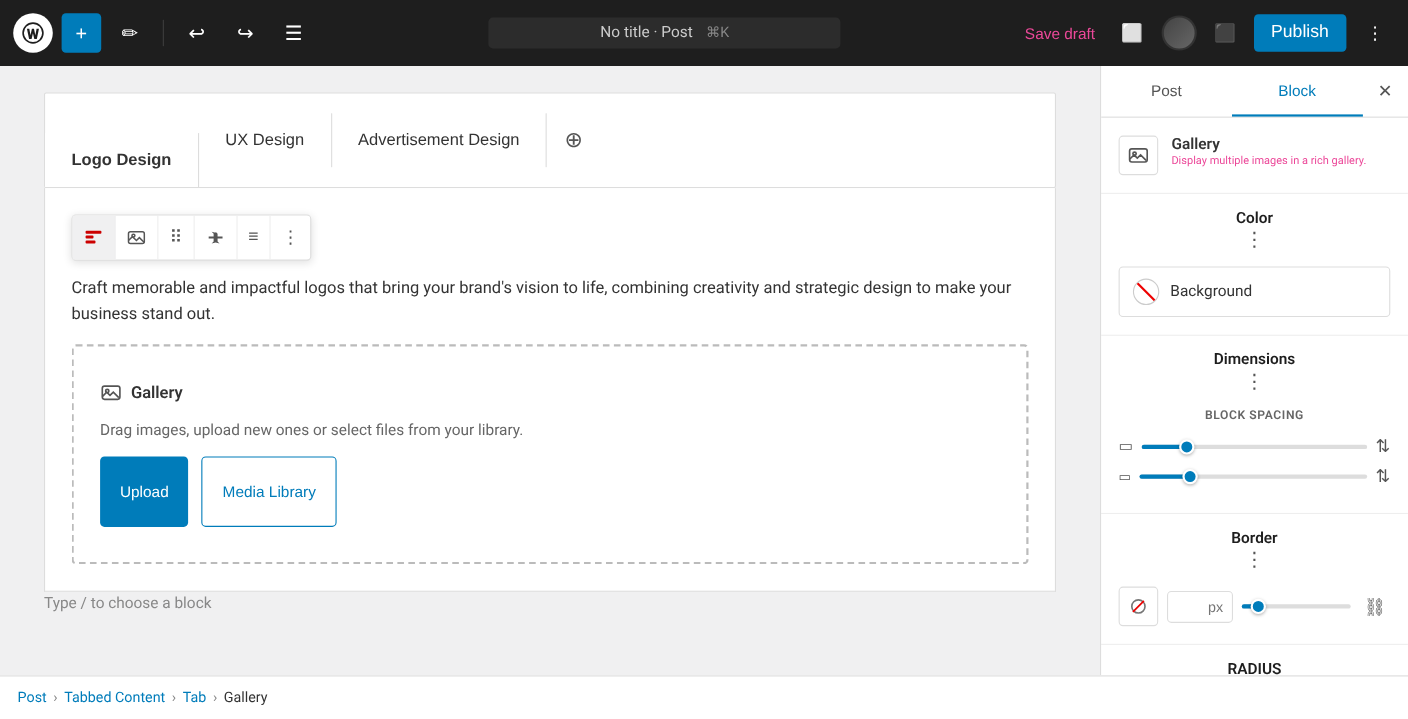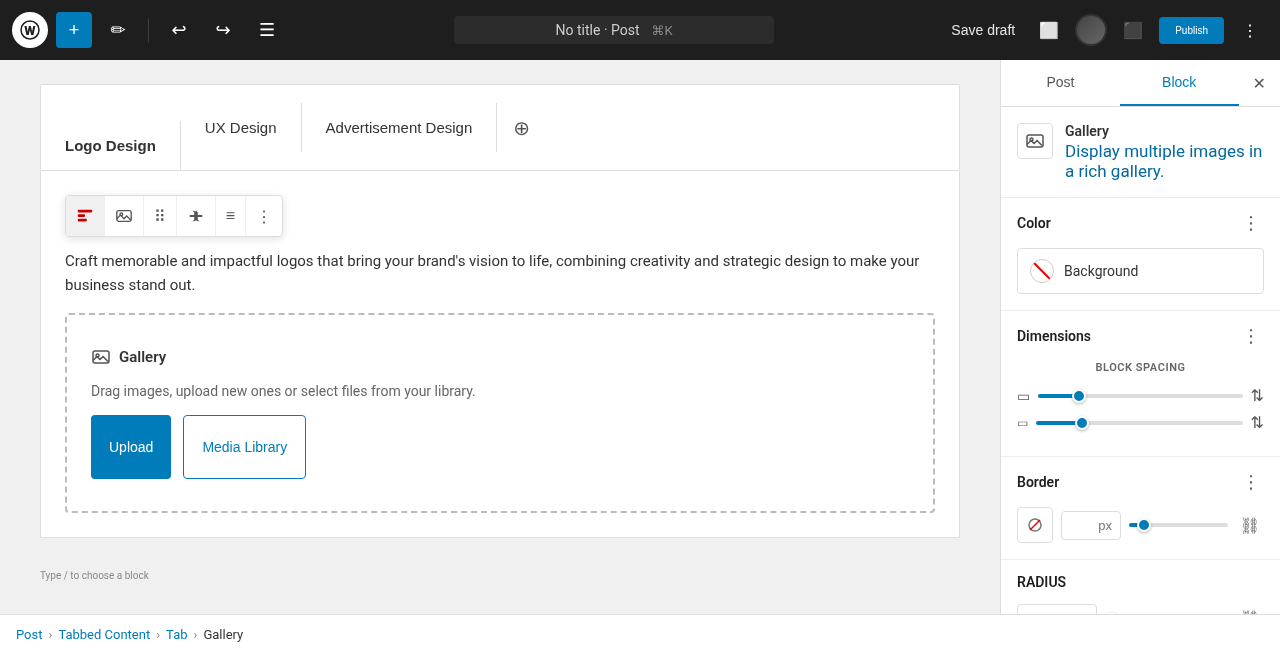--- a/index.html
+++ b/index.html
@@ -26,31 +26,31 @@
     .toolbar-separator { width: 1px; height: 24px; background: #3c3c3c; margin: 0 4px; }
     .toolbar-center { flex: 1; display: flex; justify-content: center; }
     .post-title-bar {
       background: #2c2c2c; border-radius: 4px; padding: 6px 16px;
       display: flex; align-items: center; gap: 12px; min-width: 320px; justify-content: center; text-align: right;
     }
     .post-title-text { color: #ccc; font-size: 14px; }
     .post-title-shortcut { color: #888; font-size: 13px; }
     .toolbar-right { display: flex; align-items: center; gap: 8px; }
     .save-draft-btn {
-      background: none; border: none; cursor: pointer; color: #e5e5e5;
+      background: none; border: none; cursor: pointer; color: #ec4899;
       font-size: 14px; font-weight: 500; padding: 6px 8px;
     }
     .toolbar-icon-btn {
       background: none; border: none; cursor: pointer; color: #fff;
       width: 36px; height: 36px; display: flex; align-items: center; justify-content: center;
       border-radius: 4px; font-size: 16px;
     }
     .publish-btn {
       background: #007cba; color: #fff; border: none; cursor: pointer;
-      padding: 8px 16px; border-radius: 4px; font-size: 10px; font-weight: 500; text-align: center;
+      padding: 8px 16px; border-radius: 4px; font-size: 16px; font-weight: 500; text-align: center;
     }
     .avatar-circle {
       width: 32px; height: 32px; border-radius: 50%; background: #333;
       display: flex; align-items: center; justify-content: center; overflow: hidden;
     }
     .avatar-inner { width: 28px; height: 28px; border-radius: 50%; background: #555; }
 
     
     .main-layout { display: flex; flex: 1; overflow: hidden; }
 
@@ -103,21 +103,21 @@
     .upload-btn {
       background: #007cba; color: #fff; border: none; cursor: pointer;
       padding: 24px 18px; border-radius: 4px; font-size: 14px; font-weight: 500;
     }
     .media-library-btn {
       background: #fff; color: #007cba; border: 1px solid #007cba; cursor: pointer;
       padding: 8px 18px; border-radius: 4px; font-size: 14px; font-weight: 500;
     }
 
     
-    .block-placeholder { padding: 32px 0; color: #888; font-size: 10px; cursor: text; }
+    .block-placeholder { padding: 3px 0; color: #888; font-size: 14px; cursor: text; }
 
     
     .breadcrumb {
       height: 40px; background: #fff; border-top: 1px solid #ddd;
       display: flex; align-items: center; padding: 0 16px; gap: 6px;
       font-size: 13px; color: #333; flex-shrink: 0;
     }
     .breadcrumb-sep { color: #888; }
     .breadcrumb-item { color: #007cba; cursor: pointer; text-decoration: none; }
     .breadcrumb-current { color: #333; }
@@ -140,27 +140,27 @@
     }
     .sidebar-content { flex: 1; overflow-y: auto; padding: 0; }
 
     
     .gallery-info { padding: 16px; border-bottom: 1px solid #eee; display: flex; align-items: flex-start; gap: 12px; }
     .gallery-icon-box {
       width: 36px; height: 36px; border: 1px solid #ddd; border-radius: 4px;
       display: flex; align-items: center; justify-content: center; font-size: 18px; flex-shrink: 0;
     }
     .gallery-info-text .gallery-name { font-size: 14px; font-weight: 600; color: #333; }
-    .gallery-info-text .gallery-desc { font-size: 17px; color: #0369a1; margin-top: 2px; }
+    .gallery-info-text .gallery-desc { font-size: 10px; color: #ec4899; margin-top: 2px; }
 
     
     .section { border-bottom: 1px solid #eee; }
     .section-header {
       display: flex; align-items: center; justify-content: space-between;
-      padding: 14px 16px; cursor: pointer;
+      padding: 14px 16px; cursor: pointer; flex-direction: column;
     }
     .section-title { font-size: 14px; font-weight: 600; color: #1e1e1e; }
     .section-more { border: none; background: none; cursor: pointer; color: #555; font-size: 18px; padding: 0 4px; }
 
     
     .color-item {
       margin: 0 16px 16px; display: flex; align-items: center;
       border: 1px solid #ddd; border-radius: 4px; padding: 10px 12px; gap: 10px;
     }
     .color-circle {

